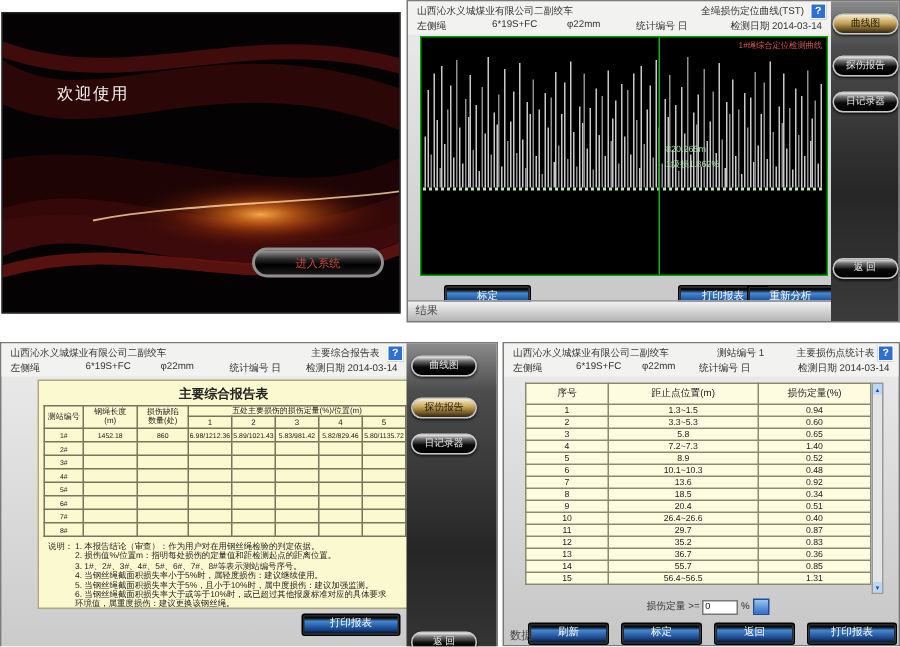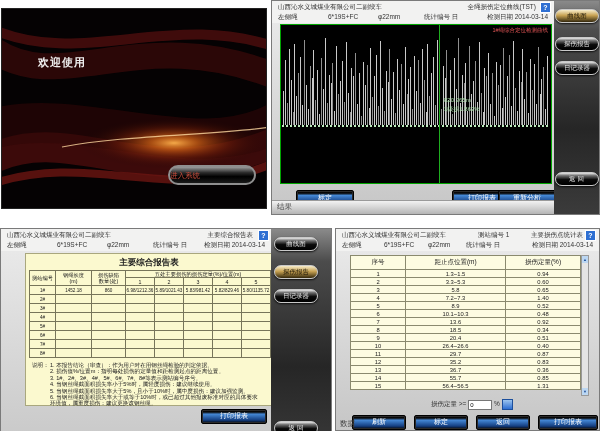--- a/index.html
+++ b/index.html
@@ -17,25 +17,25 @@
         box-shadow:0 1px 2px rgba(0,0,0,.8);overflow:hidden;}
   .pill.active{background:linear-gradient(180deg,#f7ecc9,#c7a253 45%,#33270c);color:#1b1405;}
   .pill-back{position:absolute;left:0;right:0;}
   .btn-blue{position:absolute;background:linear-gradient(180deg,#050505 0%,#0a0a0a 16%,#4487d4 32%,#143e80 78%,#040404 100%);
         border:1px solid #000;border-radius:2px;color:#fff;font-size:7px;text-align:center;
         box-shadow:inset 0 0 0 1px #2a2a2a;cursor:pointer;overflow:hidden;}
   .statusband{position:absolute;left:0;right:0;bottom:0;height:13px;background:linear-gradient(180deg,#f2f2f2,#b5b5b5);border-top:1px solid #9a9a9a;}
   .statustxt{position:absolute;left:5px;bottom:2px;font-size:7.5px;color:#444;}
   
   #splash{position:absolute;background:#050203;border:1px solid #222;overflow:hidden;}
-  #splash .welcome{position:absolute;left:36px;top:46px;color:#efefef;font-weight:bold;font-size:11px;letter-spacing:1px;}
+  #splash .welcome{position:absolute;left:36px;top:46px;color:#efefef;font-weight:normal;font-size:11px;letter-spacing:1px;}
   #splash .stitle{position:absolute;left:35px;top:63px;color:#e2e2e2;font-weight:bold;font-size:8px;}
   #splash .enter{position:absolute;left:166px;top:156px;width:88px;height:20px;border-radius:11px;
         background:linear-gradient(180deg,#9b9b9b,#2c2c2c 35%,#000 60%,#1a1a1a);border:2px solid #8f8f8f;
-        color:#c94b3a;font-size:7.5px;text-align:left;line-height:18px;box-sizing:border-box;}
+        color:#c94b3a;font-size:7.5px;text-align:center;line-height:18px;box-sizing:border-box;}
   
   #plot{position:absolute;left:8px;top:23px;width:272px;height:160px;background:#000;border:1px solid #00a400;box-sizing:border-box;}
   #barswrap{position:absolute;left:1px;top:8px;width:268px;height:92px;}
   #barswrap i{position:absolute;bottom:0;width:1px;background:#c9c9c9;}
   #barswrap i:nth-child(3n){background:#8f8f8f;}
   #baseline{position:absolute;left:1px;top:100px;width:268px;height:2px;
         background:repeating-linear-gradient(90deg,#b9e8b9 0 2px,transparent 2px 4px);}
   #cursor{position:absolute;left:158px;top:0;width:1px;height:158px;background:#1fae1f;}
   .cursnote{position:absolute;left:163px;font-size:6px;color:#a8dfa8;}
   #plot .legend{position:absolute;right:3px;top:2px;font-size:5.5px;color:#e05555;}

